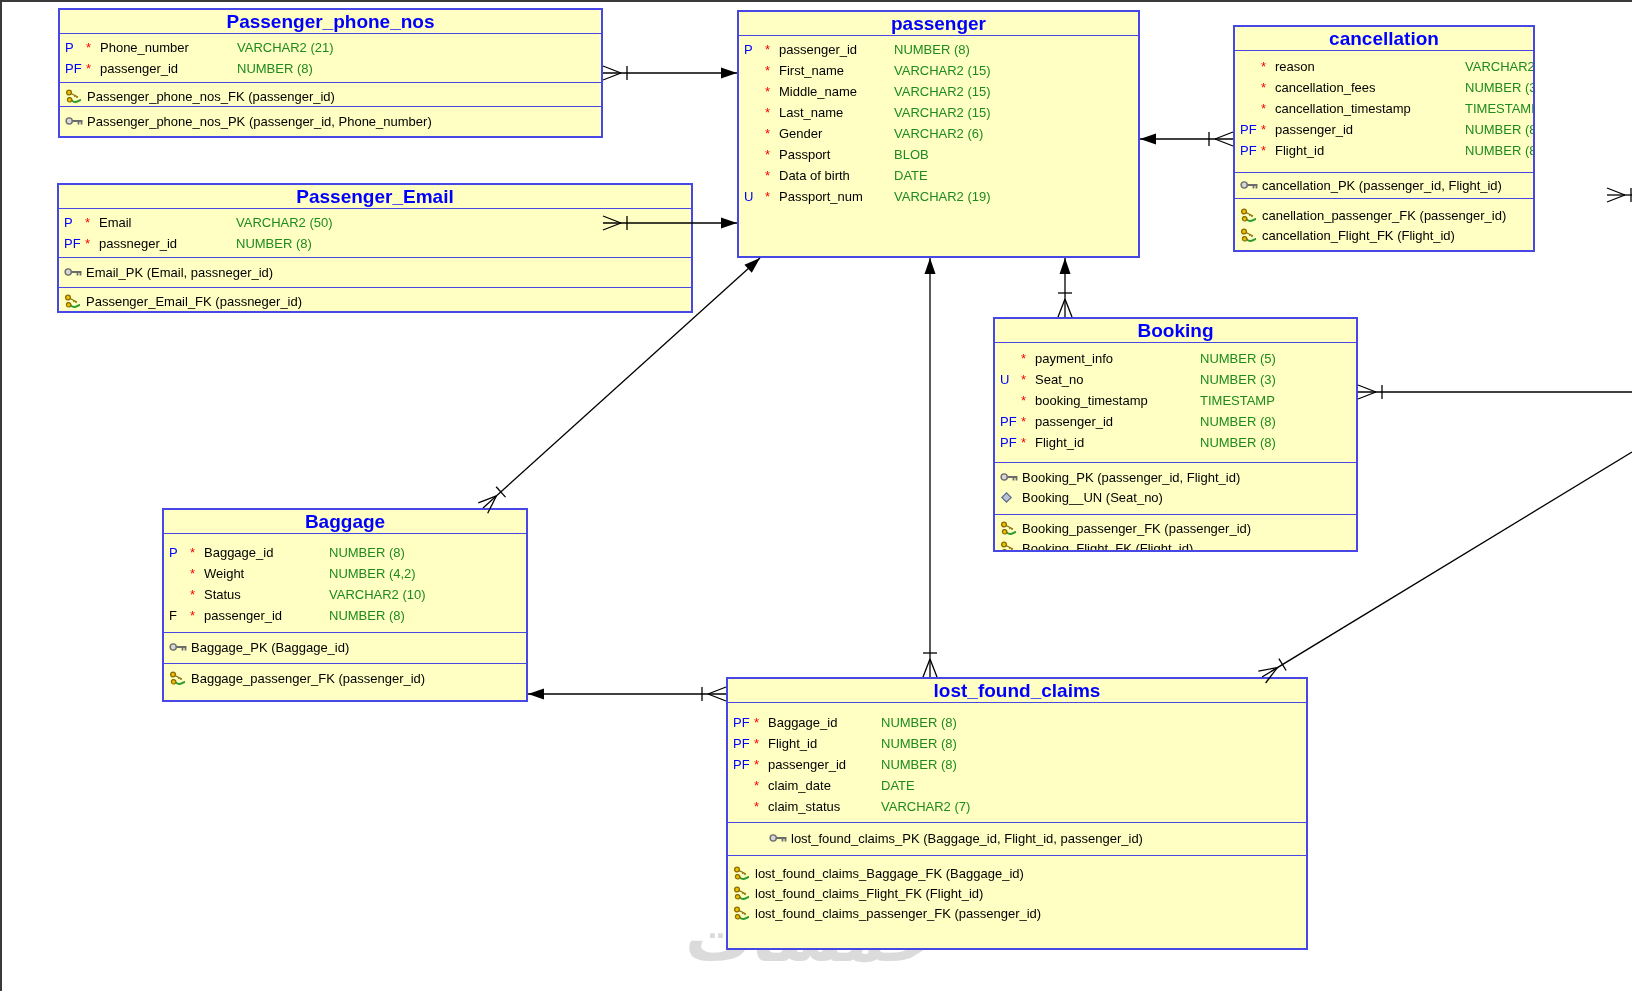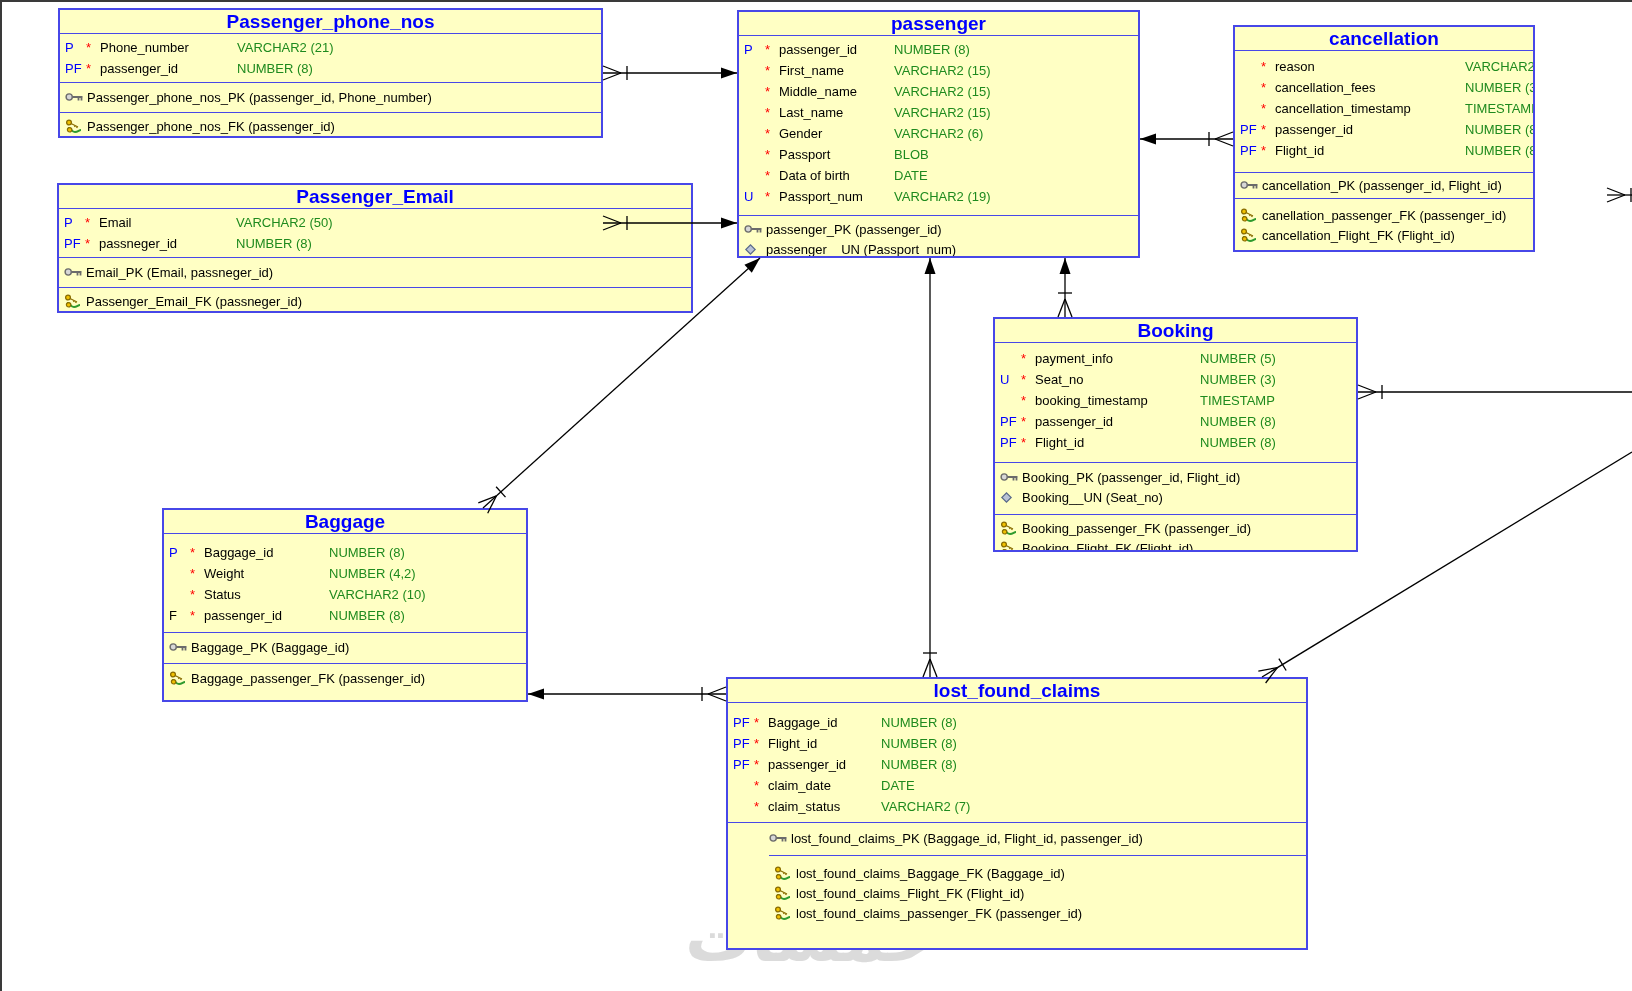--- a/index.html
+++ b/index.html
@@ -50,21 +50,21 @@
   .tb4{left:993px;top:317px;width:365px;height:235px;}
   .tb4 .c-name{width:165px;} .tb4 .sec-attrs{height:119px;padding-top:5px;}
   .tb4 .sec-pk{height:52px;padding-top:4px;} .tb4 .sec-fk{flex:1;padding-top:3px;}
 
   .tb5{left:162px;top:508px;width:366px;height:194px;justify-content:flex-end;}
   .tb5 .c-name{width:125px;} .tb5 .sec-attrs{height:98px;padding-top:8px;}
   .tb5 .sec-pk{height:31px;padding-top:4px;} .tb5 .sec-fk{flex:1;padding-top:4px;}
 
   .tb6{left:726px;top:677px;width:582px;height:273px;}
   .tb6 .c-name{width:113px;} .tb6 .sec-attrs{height:119px;padding-top:9px;}
-  .tb6 .sec-pk{height:33px;padding-top:5px;padding-left:36px;} .tb6 .sec-fk{flex:1;padding-top:7px;margin-left:41px;}
+  .tb6 .sec-pk{height:33px;padding-top:5px;padding-left:36px;} .tb6 .sec-fk{flex:1;padding-top:7px;}
 
   #wires{position:absolute;left:0;top:0;z-index:5;pointer-events:none;}
 </style>
 </head>
 <body>
 
 <div id="canvas" style="--fill: #ffffc4; --bd: #4747e8; --title: #0000ff; --type: #1e8a1e; --marker: #0000ff; --star: #ff0000; --wm: #d8d8d8;">
   <div class="edge-top"></div>
   <div class="edge-left"></div>
 
@@ -149,46 +149,46 @@
           <span class="c-name">Phone_number</span>
           <span class="c-type">VARCHAR2 (21)</span>
         </div>
         <div class="row">
           <span class="c-marker">PF</span>
           <span class="c-star">*</span>
           <span class="c-name">passenger_id</span>
           <span class="c-type">NUMBER (8)</span>
         </div>
       </div>
+      <div class="sec sec-fk">
+        <div class="krow">
+          <span class="kicon">
+            <svg width="18" height="15" viewBox="0 0 18 15">
+              <g stroke="#8a6d00" stroke-width="1.3" fill="#f0c000">
+                <circle cx="4" cy="3.5" r="2.4"></circle>
+                <path d="M6 4.5l7 3.5M10.5 6.2l-1 1.8M12.6 7.2l-1 1.8" fill="none"></path>
+              </g>
+              <path d="M3 9c4 0 3 4 7 4 3 0 4-2 6-2" stroke="#2e9a2e" stroke-width="2" fill="none"></path>
+              <circle cx="4.6" cy="10.8" r="2.2" fill="#f0c000" stroke="#8a6d00" stroke-width="1.2"></circle>
+            </svg>
+          </span>
+          <span>Passenger_phone_nos_FK (passenger_id)</span>
+        </div>
+      </div>
       <div class="sec sec-pk">
         <div class="krow">
           <span class="kicon">
             <svg width="19" height="12" viewBox="0 0 19 12">
               <circle cx="4.2" cy="6" r="3.1" fill="#d7d7d7" stroke="#6b6b6b" stroke-width="1.4"></circle>
               <path d="M7.5 6h10M13.5 6v3.4M16.5 6v3.4" stroke="#6b6b6b" stroke-width="1.8" fill="none"></path>
             </svg>
           </span>
           <span>Passenger_phone_nos_PK (passenger_id, Phone_number)</span>
         </div>
       </div>
-      <div class="sec sec-fk">
-        <div class="krow">
-          <span class="kicon">
-            <svg width="18" height="15" viewBox="0 0 18 15">
-              <g stroke="#8a6d00" stroke-width="1.3" fill="#f0c000">
-                <circle cx="4" cy="3.5" r="2.4"></circle>
-                <path d="M6 4.5l7 3.5M10.5 6.2l-1 1.8M12.6 7.2l-1 1.8" fill="none"></path>
-              </g>
-              <path d="M3 9c4 0 3 4 7 4 3 0 4-2 6-2" stroke="#2e9a2e" stroke-width="2" fill="none"></path>
-              <circle cx="4.6" cy="10.8" r="2.2" fill="#f0c000" stroke="#8a6d00" stroke-width="1.2"></circle>
-            </svg>
-          </span>
-          <span>Passenger_phone_nos_FK (passenger_id)</span>
-        </div>
-      </div>
     </div>
   <div class="tbl tb1">
       <div class="t-title">Passenger_Email</div>
       <div class="sec sec-attrs">
         <div class="row">
           <span class="c-marker">P</span>
           <span class="c-star">*</span>
           <span class="c-name">Email</span>
           <span class="c-type">VARCHAR2 (50)</span>
         </div>
@@ -271,59 +271,114 @@
           <span class="c-name">Data of birth</span>
           <span class="c-type">DATE</span>
         </div>
         <div class="row">
           <span class="c-marker">U</span>
           <span class="c-star">*</span>
           <span class="c-name">Passport_num</span>
           <span class="c-type">VARCHAR2 (19)</span>
         </div>
       </div>
+    </div>
+  <div class="tbl tb3">
+      <div class="t-title">cancellation</div>
+      <div class="sec sec-attrs">
+        <div class="row">
+          <span class="c-marker"></span>
+          <span class="c-star">*</span>
+          <span class="c-name">reason</span>
+          <span class="c-type">VARCHAR2 (20)</span>
+        </div>
+        <div class="row">
+          <span class="c-marker"></span>
+          <span class="c-star">*</span>
+          <span class="c-name">cancellation_fees</span>
+          <span class="c-type">NUMBER (3)</span>
+        </div>
+        <div class="row">
+          <span class="c-marker"></span>
+          <span class="c-star">*</span>
+          <span class="c-name">cancellation_timestamp</span>
+          <span class="c-type">TIMESTAMP</span>
+        </div>
+        <div class="row">
+          <span class="c-marker">PF</span>
+          <span class="c-star">*</span>
+          <span class="c-name">passenger_id</span>
+          <span class="c-type">NUMBER (8)</span>
+        </div>
+        <div class="row">
+          <span class="c-marker">PF</span>
+          <span class="c-star">*</span>
+          <span class="c-name">Flight_id</span>
+          <span class="c-type">NUMBER (8)</span>
+        </div>
+      </div>
       <div class="sec sec-pk">
         <div class="krow">
           <span class="kicon">
             <svg width="19" height="12" viewBox="0 0 19 12">
               <circle cx="4.2" cy="6" r="3.1" fill="#d7d7d7" stroke="#6b6b6b" stroke-width="1.4"></circle>
               <path d="M7.5 6h10M13.5 6v3.4M16.5 6v3.4" stroke="#6b6b6b" stroke-width="1.8" fill="none"></path>
             </svg>
           </span>
-          <span>passenger_PK (passenger_id)</span>
-        </div>
-        <div class="krow">
-          <span class="kicon">
-            <svg width="13" height="13" viewBox="0 0 13 13">
-              <rect x="3.2" y="3.2" width="6.6" height="6.6" transform="rotate(45 6.5 6.5)" fill="#b9c2d6" stroke="#5a6a8a" stroke-width="1.2"></rect>
-            </svg>
-          </span>
-          <span>passenger__UN (Passport_num)</span>
-        </div>
-      </div>
-    </div>
-  <div class="tbl tb3">
-      <div class="t-title">cancellation</div>
-      <div class="sec sec-attrs">
-        <div class="row">
-          <span class="c-marker"></span>
-          <span class="c-star">*</span>
-          <span class="c-name">reason</span>
-          <span class="c-type">VARCHAR2 (20)</span>
-        </div>
-        <div class="row">
-          <span class="c-marker"></span>
-          <span class="c-star">*</span>
-          <span class="c-name">cancellation_fees</span>
+          <span>cancellation_PK (passenger_id, Flight_id)</span>
+        </div>
+      </div>
+      <div class="sec sec-fk">
+        <div class="krow">
+          <span class="kicon">
+            <svg width="18" height="15" viewBox="0 0 18 15">
+              <g stroke="#8a6d00" stroke-width="1.3" fill="#f0c000">
+                <circle cx="4" cy="3.5" r="2.4"></circle>
+                <path d="M6 4.5l7 3.5M10.5 6.2l-1 1.8M12.6 7.2l-1 1.8" fill="none"></path>
+              </g>
+              <path d="M3 9c4 0 3 4 7 4 3 0 4-2 6-2" stroke="#2e9a2e" stroke-width="2" fill="none"></path>
+              <circle cx="4.6" cy="10.8" r="2.2" fill="#f0c000" stroke="#8a6d00" stroke-width="1.2"></circle>
+            </svg>
+          </span>
+          <span>canellation_passenger_FK (passenger_id)</span>
+        </div>
+        <div class="krow">
+          <span class="kicon">
+            <svg width="18" height="15" viewBox="0 0 18 15">
+              <g stroke="#8a6d00" stroke-width="1.3" fill="#f0c000">
+                <circle cx="4" cy="3.5" r="2.4"></circle>
+                <path d="M6 4.5l7 3.5M10.5 6.2l-1 1.8M12.6 7.2l-1 1.8" fill="none"></path>
+              </g>
+              <path d="M3 9c4 0 3 4 7 4 3 0 4-2 6-2" stroke="#2e9a2e" stroke-width="2" fill="none"></path>
+              <circle cx="4.6" cy="10.8" r="2.2" fill="#f0c000" stroke="#8a6d00" stroke-width="1.2"></circle>
+            </svg>
+          </span>
+          <span>cancellation_Flight_FK (Flight_id)</span>
+        </div>
+      </div>
+    </div>
+  <div class="tbl tb4">
+      <div class="t-title">Booking</div>
+      <div class="sec sec-attrs">
+        <div class="row">
+          <span class="c-marker"></span>
+          <span class="c-star">*</span>
+          <span class="c-name">payment_info</span>
+          <span class="c-type">NUMBER (5)</span>
+        </div>
+        <div class="row">
+          <span class="c-marker">U</span>
+          <span class="c-star">*</span>
+          <span class="c-name">Seat_no</span>
           <span class="c-type">NUMBER (3)</span>
         </div>
         <div class="row">
           <span class="c-marker"></span>
           <span class="c-star">*</span>
-          <span class="c-name">cancellation_timestamp</span>
+          <span class="c-name">booking_timestamp</span>
           <span class="c-type">TIMESTAMP</span>
         </div>
         <div class="row">
           <span class="c-marker">PF</span>
           <span class="c-star">*</span>
           <span class="c-name">passenger_id</span>
           <span class="c-type">NUMBER (8)</span>
         </div>
         <div class="row">
           <span class="c-marker">PF</span>
@@ -333,246 +388,172 @@
         </div>
       </div>
       <div class="sec sec-pk">
         <div class="krow">
           <span class="kicon">
             <svg width="19" height="12" viewBox="0 0 19 12">
               <circle cx="4.2" cy="6" r="3.1" fill="#d7d7d7" stroke="#6b6b6b" stroke-width="1.4"></circle>
               <path d="M7.5 6h10M13.5 6v3.4M16.5 6v3.4" stroke="#6b6b6b" stroke-width="1.8" fill="none"></path>
             </svg>
           </span>
-          <span>cancellation_PK (passenger_id, Flight_id)</span>
+          <span>Booking_PK (passenger_id, Flight_id)</span>
+        </div>
+        <div class="krow">
+          <span class="kicon">
+            <svg width="13" height="13" viewBox="0 0 13 13">
+              <rect x="3.2" y="3.2" width="6.6" height="6.6" transform="rotate(45 6.5 6.5)" fill="#b9c2d6" stroke="#5a6a8a" stroke-width="1.2"></rect>
+            </svg>
+          </span>
+          <span>Booking__UN (Seat_no)</span>
         </div>
       </div>
       <div class="sec sec-fk">
         <div class="krow">
           <span class="kicon">
             <svg width="18" height="15" viewBox="0 0 18 15">
               <g stroke="#8a6d00" stroke-width="1.3" fill="#f0c000">
                 <circle cx="4" cy="3.5" r="2.4"></circle>
                 <path d="M6 4.5l7 3.5M10.5 6.2l-1 1.8M12.6 7.2l-1 1.8" fill="none"></path>
               </g>
               <path d="M3 9c4 0 3 4 7 4 3 0 4-2 6-2" stroke="#2e9a2e" stroke-width="2" fill="none"></path>
               <circle cx="4.6" cy="10.8" r="2.2" fill="#f0c000" stroke="#8a6d00" stroke-width="1.2"></circle>
             </svg>
           </span>
-          <span>canellation_passenger_FK (passenger_id)</span>
-        </div>
-        <div class="krow">
-          <span class="kicon">
-            <svg width="18" height="15" viewBox="0 0 18 15">
-              <g stroke="#8a6d00" stroke-width="1.3" fill="#f0c000">
-                <circle cx="4" cy="3.5" r="2.4"></circle>
-                <path d="M6 4.5l7 3.5M10.5 6.2l-1 1.8M12.6 7.2l-1 1.8" fill="none"></path>
-              </g>
-              <path d="M3 9c4 0 3 4 7 4 3 0 4-2 6-2" stroke="#2e9a2e" stroke-width="2" fill="none"></path>
-              <circle cx="4.6" cy="10.8" r="2.2" fill="#f0c000" stroke="#8a6d00" stroke-width="1.2"></circle>
-            </svg>
-          </span>
-          <span>cancellation_Flight_FK (Flight_id)</span>
-        </div>
-      </div>
-    </div>
-  <div class="tbl tb4">
-      <div class="t-title">Booking</div>
-      <div class="sec sec-attrs">
-        <div class="row">
-          <span class="c-marker"></span>
-          <span class="c-star">*</span>
-          <span class="c-name">payment_info</span>
-          <span class="c-type">NUMBER (5)</span>
-        </div>
-        <div class="row">
-          <span class="c-marker">U</span>
-          <span class="c-star">*</span>
-          <span class="c-name">Seat_no</span>
-          <span class="c-type">NUMBER (3)</span>
-        </div>
-        <div class="row">
-          <span class="c-marker"></span>
-          <span class="c-star">*</span>
-          <span class="c-name">booking_timestamp</span>
-          <span class="c-type">TIMESTAMP</span>
-        </div>
-        <div class="row">
-          <span class="c-marker">PF</span>
+          <span>Booking_passenger_FK (passenger_id)</span>
+        </div>
+        <div class="krow">
+          <span class="kicon">
+            <svg width="18" height="15" viewBox="0 0 18 15">
+              <g stroke="#8a6d00" stroke-width="1.3" fill="#f0c000">
+                <circle cx="4" cy="3.5" r="2.4"></circle>
+                <path d="M6 4.5l7 3.5M10.5 6.2l-1 1.8M12.6 7.2l-1 1.8" fill="none"></path>
+              </g>
+              <path d="M3 9c4 0 3 4 7 4 3 0 4-2 6-2" stroke="#2e9a2e" stroke-width="2" fill="none"></path>
+              <circle cx="4.6" cy="10.8" r="2.2" fill="#f0c000" stroke="#8a6d00" stroke-width="1.2"></circle>
+            </svg>
+          </span>
+          <span>Booking_Flight_FK (Flight_id)</span>
+        </div>
+      </div>
+    </div>
+  <div class="tbl tb5">
+      <div class="t-title">Baggage</div>
+      <div class="sec sec-attrs">
+        <div class="row">
+          <span class="c-marker">P</span>
+          <span class="c-star">*</span>
+          <span class="c-name">Baggage_id</span>
+          <span class="c-type">NUMBER (8)</span>
+        </div>
+        <div class="row">
+          <span class="c-marker"></span>
+          <span class="c-star">*</span>
+          <span class="c-name">Weight</span>
+          <span class="c-type">NUMBER (4,2)</span>
+        </div>
+        <div class="row">
+          <span class="c-marker"></span>
+          <span class="c-star">*</span>
+          <span class="c-name">Status</span>
+          <span class="c-type">VARCHAR2 (10)</span>
+        </div>
+        <div class="row">
+          <span class="c-marker f-black">F</span>
           <span class="c-star">*</span>
           <span class="c-name">passenger_id</span>
-          <span class="c-type">NUMBER (8)</span>
-        </div>
-        <div class="row">
-          <span class="c-marker">PF</span>
-          <span class="c-star">*</span>
-          <span class="c-name">Flight_id</span>
           <span class="c-type">NUMBER (8)</span>
         </div>
       </div>
       <div class="sec sec-pk">
         <div class="krow">
           <span class="kicon">
             <svg width="19" height="12" viewBox="0 0 19 12">
               <circle cx="4.2" cy="6" r="3.1" fill="#d7d7d7" stroke="#6b6b6b" stroke-width="1.4"></circle>
               <path d="M7.5 6h10M13.5 6v3.4M16.5 6v3.4" stroke="#6b6b6b" stroke-width="1.8" fill="none"></path>
             </svg>
           </span>
-          <span>Booking_PK (passenger_id, Flight_id)</span>
-        </div>
-        <div class="krow">
-          <span class="kicon">
-            <svg width="13" height="13" viewBox="0 0 13 13">
-              <rect x="3.2" y="3.2" width="6.6" height="6.6" transform="rotate(45 6.5 6.5)" fill="#b9c2d6" stroke="#5a6a8a" stroke-width="1.2"></rect>
-            </svg>
-          </span>
-          <span>Booking__UN (Seat_no)</span>
+          <span>Baggage_PK (Baggage_id)</span>
         </div>
       </div>
       <div class="sec sec-fk">
         <div class="krow">
           <span class="kicon">
             <svg width="18" height="15" viewBox="0 0 18 15">
               <g stroke="#8a6d00" stroke-width="1.3" fill="#f0c000">
                 <circle cx="4" cy="3.5" r="2.4"></circle>
                 <path d="M6 4.5l7 3.5M10.5 6.2l-1 1.8M12.6 7.2l-1 1.8" fill="none"></path>
               </g>
               <path d="M3 9c4 0 3 4 7 4 3 0 4-2 6-2" stroke="#2e9a2e" stroke-width="2" fill="none"></path>
               <circle cx="4.6" cy="10.8" r="2.2" fill="#f0c000" stroke="#8a6d00" stroke-width="1.2"></circle>
             </svg>
           </span>
-          <span>Booking_passenger_FK (passenger_id)</span>
-        </div>
-        <div class="krow">
-          <span class="kicon">
-            <svg width="18" height="15" viewBox="0 0 18 15">
-              <g stroke="#8a6d00" stroke-width="1.3" fill="#f0c000">
-                <circle cx="4" cy="3.5" r="2.4"></circle>
-                <path d="M6 4.5l7 3.5M10.5 6.2l-1 1.8M12.6 7.2l-1 1.8" fill="none"></path>
-              </g>
-              <path d="M3 9c4 0 3 4 7 4 3 0 4-2 6-2" stroke="#2e9a2e" stroke-width="2" fill="none"></path>
-              <circle cx="4.6" cy="10.8" r="2.2" fill="#f0c000" stroke="#8a6d00" stroke-width="1.2"></circle>
-            </svg>
-          </span>
-          <span>Booking_Flight_FK (Flight_id)</span>
-        </div>
-      </div>
-    </div>
-  <div class="tbl tb5">
-      <div class="t-title">Baggage</div>
-      <div class="sec sec-attrs">
-        <div class="row">
-          <span class="c-marker">P</span>
+          <span>Baggage_passenger_FK (passenger_id)</span>
+        </div>
+      </div>
+    </div>
+  <div class="tbl tb6">
+      <div class="t-title">lost_found_claims</div>
+      <div class="sec sec-attrs">
+        <div class="row">
+          <span class="c-marker">PF</span>
           <span class="c-star">*</span>
           <span class="c-name">Baggage_id</span>
           <span class="c-type">NUMBER (8)</span>
         </div>
         <div class="row">
-          <span class="c-marker"></span>
-          <span class="c-star">*</span>
-          <span class="c-name">Weight</span>
-          <span class="c-type">NUMBER (4,2)</span>
-        </div>
-        <div class="row">
-          <span class="c-marker"></span>
-          <span class="c-star">*</span>
-          <span class="c-name">Status</span>
-          <span class="c-type">VARCHAR2 (10)</span>
-        </div>
-        <div class="row">
-          <span class="c-marker f-black">F</span>
+          <span class="c-marker">PF</span>
+          <span class="c-star">*</span>
+          <span class="c-name">Flight_id</span>
+          <span class="c-type">NUMBER (8)</span>
+        </div>
+        <div class="row">
+          <span class="c-marker">PF</span>
           <span class="c-star">*</span>
           <span class="c-name">passenger_id</span>
           <span class="c-type">NUMBER (8)</span>
+        </div>
+        <div class="row">
+          <span class="c-marker"></span>
+          <span class="c-star">*</span>
+          <span class="c-name">claim_date</span>
+          <span class="c-type">DATE</span>
+        </div>
+        <div class="row">
+          <span class="c-marker"></span>
+          <span class="c-star">*</span>
+          <span class="c-name">claim_status</span>
+          <span class="c-type">VARCHAR2 (7)</span>
         </div>
       </div>
       <div class="sec sec-pk">
         <div class="krow">
           <span class="kicon">
             <svg width="19" height="12" viewBox="0 0 19 12">
               <circle cx="4.2" cy="6" r="3.1" fill="#d7d7d7" stroke="#6b6b6b" stroke-width="1.4"></circle>
               <path d="M7.5 6h10M13.5 6v3.4M16.5 6v3.4" stroke="#6b6b6b" stroke-width="1.8" fill="none"></path>
             </svg>
           </span>
-          <span>Baggage_PK (Baggage_id)</span>
+          <span>lost_found_claims_PK (Baggage_id, Flight_id, passenger_id)</span>
         </div>
       </div>
       <div class="sec sec-fk">
         <div class="krow">
           <span class="kicon">
             <svg width="18" height="15" viewBox="0 0 18 15">
               <g stroke="#8a6d00" stroke-width="1.3" fill="#f0c000">
                 <circle cx="4" cy="3.5" r="2.4"></circle>
                 <path d="M6 4.5l7 3.5M10.5 6.2l-1 1.8M12.6 7.2l-1 1.8" fill="none"></path>
               </g>
               <path d="M3 9c4 0 3 4 7 4 3 0 4-2 6-2" stroke="#2e9a2e" stroke-width="2" fill="none"></path>
               <circle cx="4.6" cy="10.8" r="2.2" fill="#f0c000" stroke="#8a6d00" stroke-width="1.2"></circle>
             </svg>
           </span>
-          <span>Baggage_passenger_FK (passenger_id)</span>
-        </div>
-      </div>
-    </div>
-  <div class="tbl tb6">
-      <div class="t-title">lost_found_claims</div>
-      <div class="sec sec-attrs">
-        <div class="row">
-          <span class="c-marker">PF</span>
-          <span class="c-star">*</span>
-          <span class="c-name">Baggage_id</span>
-          <span class="c-type">NUMBER (8)</span>
-        </div>
-        <div class="row">
-          <span class="c-marker">PF</span>
-          <span class="c-star">*</span>
-          <span class="c-name">Flight_id</span>
-          <span class="c-type">NUMBER (8)</span>
-        </div>
-        <div class="row">
-          <span class="c-marker">PF</span>
-          <span class="c-star">*</span>
-          <span class="c-name">passenger_id</span>
-          <span class="c-type">NUMBER (8)</span>
-        </div>
-        <div class="row">
-          <span class="c-marker"></span>
-          <span class="c-star">*</span>
-          <span class="c-name">claim_date</span>
-          <span class="c-type">DATE</span>
-        </div>
-        <div class="row">
-          <span class="c-marker"></span>
-          <span class="c-star">*</span>
-          <span class="c-name">claim_status</span>
-          <span class="c-type">VARCHAR2 (7)</span>
-        </div>
-      </div>
-      <div class="sec sec-pk">
-        <div class="krow">
-          <span class="kicon">
-            <svg width="19" height="12" viewBox="0 0 19 12">
-              <circle cx="4.2" cy="6" r="3.1" fill="#d7d7d7" stroke="#6b6b6b" stroke-width="1.4"></circle>
-              <path d="M7.5 6h10M13.5 6v3.4M16.5 6v3.4" stroke="#6b6b6b" stroke-width="1.8" fill="none"></path>
-            </svg>
-          </span>
-          <span>lost_found_claims_PK (Baggage_id, Flight_id, passenger_id)</span>
-        </div>
-      </div>
-      <div class="sec sec-fk">
-        <div class="krow">
-          <span class="kicon">
-            <svg width="18" height="15" viewBox="0 0 18 15">
-              <g stroke="#8a6d00" stroke-width="1.3" fill="#f0c000">
-                <circle cx="4" cy="3.5" r="2.4"></circle>
-                <path d="M6 4.5l7 3.5M10.5 6.2l-1 1.8M12.6 7.2l-1 1.8" fill="none"></path>
-              </g>
-              <path d="M3 9c4 0 3 4 7 4 3 0 4-2 6-2" stroke="#2e9a2e" stroke-width="2" fill="none"></path>
-              <circle cx="4.6" cy="10.8" r="2.2" fill="#f0c000" stroke="#8a6d00" stroke-width="1.2"></circle>
-            </svg>
-          </span>
           <span>lost_found_claims_Baggage_FK (Baggage_id)</span>
         </div>
         <div class="krow">
           <span class="kicon">
             <svg width="18" height="15" viewBox="0 0 18 15">
               <g stroke="#8a6d00" stroke-width="1.3" fill="#f0c000">
                 <circle cx="4" cy="3.5" r="2.4"></circle>
                 <path d="M6 4.5l7 3.5M10.5 6.2l-1 1.8M12.6 7.2l-1 1.8" fill="none"></path>
               </g>
               <path d="M3 9c4 0 3 4 7 4 3 0 4-2 6-2" stroke="#2e9a2e" stroke-width="2" fill="none"></path>

